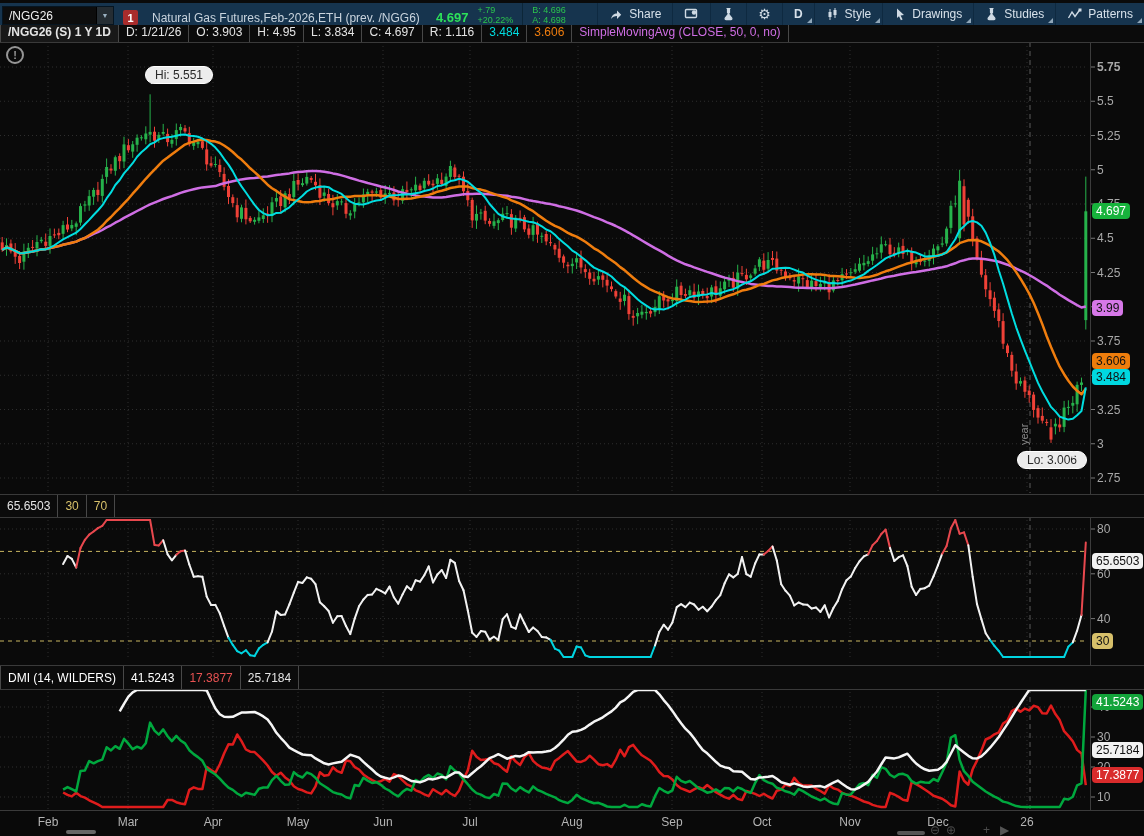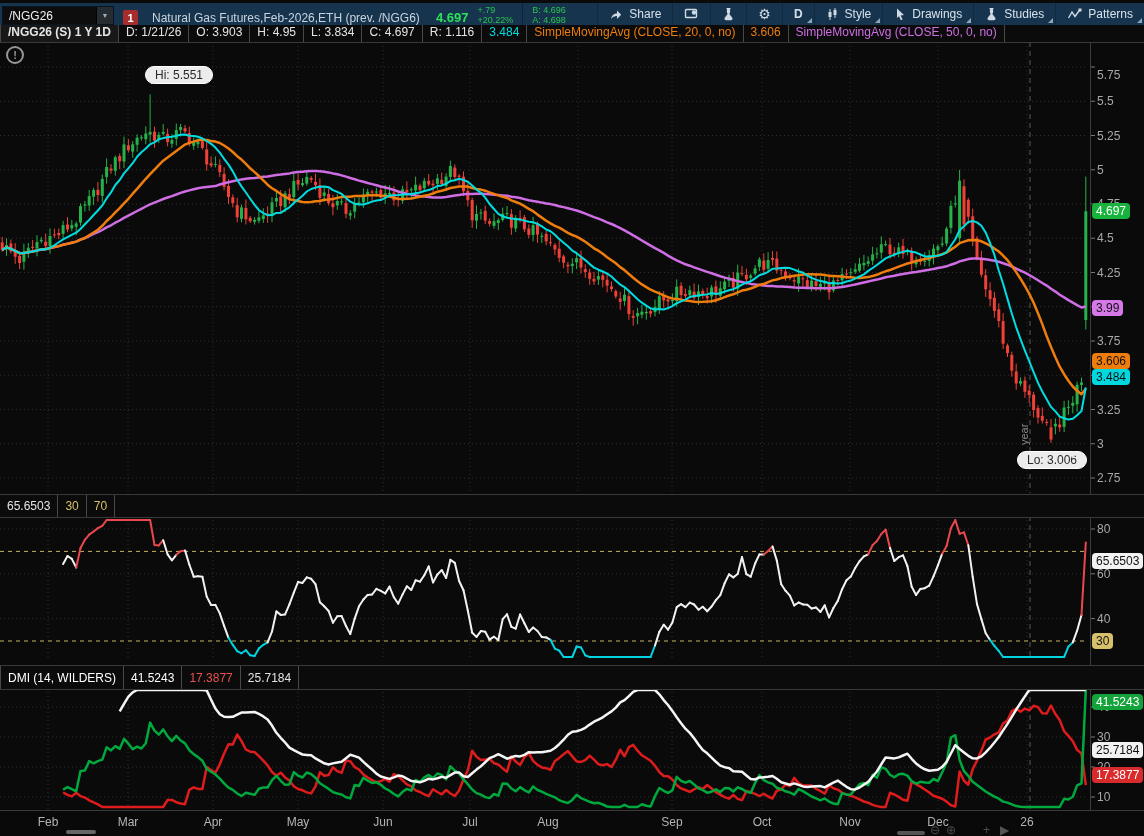--- a/index.html
+++ b/index.html
@@ -149,21 +149,20 @@
 
   <div id="row2" class="cellrow">
     <div class="hcell first">/NGG26 (S) 1 Y 1D</div>
     <div class="hcell">D: 1/21/26</div>
     <div class="hcell">O: 3.903</div>
     <div class="hcell">H: 4.95</div>
     <div class="hcell">L: 3.834</div>
     <div class="hcell">C: 4.697</div>
     <div class="hcell">R: 1.116</div>
     <div class="hcell cyan">3.484</div>
-    <div class="hcell orange">SimpleMovingAvg (CLOSE, 20, 0, no)</div>
     <div class="hcell orange">3.606</div>
     <div class="hcell violet">SimpleMovingAvg (CLOSE, 50, 0, no)</div>
 
   </div>
 
   <div id="rsirow" class="cellrow">
     <div class="hcell">65.6503</div>
     <div class="hcell khaki">30</div>
     <div class="hcell khaki">70</div>
   </div>
@@ -1014,21 +1013,21 @@
       <line x1="0" y1="49" x2="1088" y2="49" stroke="#2e2e2e" stroke-dasharray="1 3"></line>
       <line x1="1090" y1="49" x2="1095" y2="49" stroke="#787878"></line>
       <line x1="0" y1="79" x2="1088" y2="79" stroke="#2e2e2e" stroke-dasharray="1 3"></line>
       <line x1="1090" y1="79" x2="1095" y2="79" stroke="#787878"></line>
       <line x1="0" y1="109" x2="1088" y2="109" stroke="#2e2e2e" stroke-dasharray="1 3"></line>
       <line x1="1090" y1="109" x2="1095" y2="109" stroke="#787878"></line>
       <polyline points="63.1,104.5 67.5,106.8 71.8,108.4 76.2,104.8 80.5,108.1 84.9,109.6 89.2,112.3 93.6,114.3 97.9,116.4 102.3,119.0 106.6,119.0 111.0,119.0 115.3,119.0 119.7,119.0 124.0,119.0 128.4,119.0 132.7,119.0 137.1,119.0 141.4,119.0 145.8,119.0 150.1,119.0 154.5,119.0 158.8,119.0 163.2,119.0 167.6,112.0 171.9,111.9 176.3,114.2 180.6,115.5 185.0,116.2 189.3,101.8 193.7,99.3 198.0,100.9 202.4,100.9 206.7,79.1 211.1,82.0 215.4,84.8 219.8,76.3 224.1,65.5 228.5,56.2 232.8,56.6 237.2,46.5 241.5,53.1 245.9,61.5 250.2,63.7 254.6,64.1 258.9,68.1 263.3,72.6 267.6,77.5 272.0,84.0 276.4,87.8 280.7,84.7 285.1,89.4 289.4,92.6 293.8,98.3 298.1,101.0 302.5,102.3 306.8,104.4 311.2,105.4 315.5,98.3 319.9,84.3 324.2,87.8 328.6,87.0 332.9,79.3 337.3,83.2 341.6,84.8 346.0,72.5 350.3,73.3 354.7,79.1 359.0,81.5 363.4,86.4 367.7,89.5 372.1,92.1 376.4,94.1 380.8,93.2 385.2,91.0 389.5,93.7 393.9,86.0 398.2,88.2 402.6,92.4 406.9,96.4 411.3,98.4 415.6,102.4 420.0,104.0 424.3,106.3 428.7,108.2 433.0,101.2 437.4,104.0 441.7,106.3 446.1,102.0 450.4,105.5 454.8,107.9 459.1,102.4 463.5,91.2 467.8,82.4 472.2,62.7 476.5,68.7 480.9,71.9 485.2,71.5 489.6,70.8 494.0,75.2 498.3,76.5 502.7,80.4 507.0,83.7 511.4,68.4 515.7,73.6 520.1,77.0 524.4,69.1 528.8,65.1 533.1,72.8 537.5,76.8 541.8,79.4 546.2,80.2 550.5,81.9 554.9,73.0 559.2,69.9 563.6,66.2 567.9,63.1 572.3,68.4 576.6,73.4 581.0,73.9 585.3,72.1 589.7,67.7 594.0,71.7 598.4,76.2 602.8,77.3 607.1,76.1 611.5,79.0 615.8,71.7 620.2,61.7 624.5,68.3 628.9,59.2 633.2,56.9 637.6,62.7 641.9,67.3 646.3,70.0 650.6,72.8 655.0,77.8 659.3,84.0 663.7,88.0 668.0,88.3 672.4,91.4 676.7,97.0 681.1,100.4 685.4,102.0 689.8,103.8 694.1,101.3 698.5,99.2 702.8,101.0 707.2,97.0 711.6,100.4 715.9,104.2 720.3,106.7 724.6,109.1 729.0,110.7 733.3,106.9 737.7,110.9 742.0,112.1 746.4,103.0 750.7,104.3 755.1,105.9 759.4,108.0 763.8,105.8 768.1,108.5 772.5,110.5 776.8,102.7 781.2,101.5 785.5,96.5 789.9,98.0 794.2,89.9 798.6,95.1 802.9,97.5 807.3,97.5 811.6,97.5 816.0,100.8 820.4,103.0 824.7,105.7 829.1,97.2 833.4,100.3 837.8,101.6 842.1,104.8 846.5,106.4 850.8,107.7 855.2,109.3 859.5,111.4 863.9,113.5 868.2,114.7 872.6,116.9 876.9,118.1 881.3,119.0 885.6,119.0 890.0,104.8 894.3,106.5 898.7,108.9 903.0,111.8 907.4,112.7 911.7,93.9 916.1,96.2 920.4,98.6 924.8,101.5 929.2,104.5 933.5,107.8 937.9,109.3 942.2,110.8 946.6,113.6 950.9,117.3 955.3,118.5 959.6,83.5 964.0,92.8 968.3,96.7 972.7,81.2 977.0,72.6 981.4,62.6 985.7,51.5 990.1,49.5 994.4,46.3 998.8,44.4 1003.1,35.5 1007.5,32.6 1011.8,23.1 1016.2,20.5 1020.5,23.7 1024.9,20.6 1029.2,22.4 1033.6,17.8 1038.0,19.1 1042.3,25.3 1046.7,25.5 1051.0,17.5 1055.4,26.1 1059.7,32.1 1064.1,43.2 1068.4,47.9 1072.8,53.3 1077.1,61.9 1081.5,65.5 1085.8,97.1 " fill="none" stroke="#df1c1c" stroke-width="2.5" stroke-linejoin="round"></polyline>
       <polyline points="63.1,101.6 67.5,99.1 71.8,101.1 76.2,103.4 80.5,83.0 84.9,82.4 89.2,73.1 93.6,75.3 97.9,73.1 102.3,71.6 106.6,59.3 111.0,62.4 115.3,58.2 119.7,60.8 124.0,50.9 128.4,55.7 132.7,61.2 137.1,58.7 141.4,60.5 145.8,55.3 150.1,34.6 154.5,42.7 158.8,46.7 163.2,41.4 167.6,48.2 171.9,53.1 176.3,47.9 180.6,52.5 185.0,55.4 189.3,62.2 193.7,66.1 198.0,69.1 202.4,72.8 206.7,81.0 211.1,83.8 215.4,86.5 219.8,90.6 224.1,95.3 228.5,99.7 232.8,101.9 237.2,105.5 241.5,107.9 245.9,104.8 250.2,105.8 254.6,106.9 258.9,100.8 263.3,99.5 267.6,99.5 272.0,92.2 276.4,87.8 280.7,92.8 285.1,96.8 289.4,96.4 293.8,84.1 298.1,87.7 302.5,89.5 306.8,84.5 311.2,86.1 315.5,89.7 319.9,95.2 324.2,98.0 328.6,100.9 332.9,104.1 337.3,105.5 341.6,106.5 346.0,109.2 350.3,110.4 354.7,97.0 359.0,98.0 363.4,89.7 367.7,92.6 372.1,95.0 376.4,94.2 380.8,96.8 385.2,100.5 389.5,102.7 393.9,106.0 398.2,108.4 402.6,103.8 406.9,100.9 411.3,102.7 415.6,92.0 420.0,94.1 424.3,89.3 428.7,86.9 433.0,90.0 437.4,85.5 441.7,86.9 446.1,91.3 450.4,78.3 454.8,82.6 459.1,85.4 463.5,91.4 467.8,96.2 472.2,101.5 476.5,105.1 480.9,106.6 485.2,109.1 489.6,110.1 494.0,106.0 498.3,107.7 502.7,95.5 507.0,95.7 511.4,100.5 515.7,103.3 520.1,99.1 524.4,102.1 528.8,104.4 533.1,98.4 537.5,102.0 541.8,103.7 546.2,105.9 550.5,107.6 554.9,109.3 559.2,112.2 563.6,113.8 567.9,115.1 572.3,111.9 576.6,106.8 581.0,110.1 585.3,111.9 589.7,113.8 594.0,115.3 598.4,114.8 602.8,116.5 607.1,118.5 611.5,119.0 615.8,119.0 620.2,119.0 624.5,116.8 628.9,119.0 633.2,119.0 637.6,119.0 641.9,116.3 646.3,117.8 650.6,118.6 655.0,108.2 659.3,100.0 663.7,102.8 668.0,104.9 672.4,102.4 676.7,88.8 681.1,92.8 685.4,94.7 689.8,93.0 694.1,96.5 698.5,100.3 702.8,102.1 707.2,104.7 711.6,103.7 715.9,101.4 720.3,104.1 724.6,100.1 729.0,100.2 733.3,103.5 737.7,99.3 742.0,101.0 746.4,103.6 750.7,104.9 755.1,95.1 759.4,87.1 763.8,92.1 768.1,94.4 772.5,95.7 776.8,99.8 781.2,101.1 785.5,103.3 789.9,104.5 794.2,106.6 798.6,101.1 802.9,103.2 807.3,105.8 811.6,108.5 816.0,110.4 820.4,112.3 824.7,110.4 829.1,113.6 833.4,115.5 837.8,116.3 842.1,105.1 846.5,106.7 850.8,106.5 855.2,101.3 859.5,96.2 863.9,95.0 868.2,97.2 872.6,86.9 876.9,89.8 881.3,79.1 885.6,80.8 890.0,86.7 894.3,89.3 898.7,86.3 903.0,85.8 907.4,87.6 911.7,93.2 916.1,95.6 920.4,93.8 924.8,94.5 929.2,94.8 933.5,91.0 937.9,93.1 942.2,84.3 946.6,74.6 950.9,49.5 955.3,47.2 959.6,71.9 964.0,83.2 968.3,87.9 972.7,93.7 977.0,97.0 981.4,100.3 985.7,103.5 990.1,106.1 994.4,108.6 998.8,110.7 1003.1,113.6 1007.5,114.6 1011.8,116.4 1016.2,118.1 1020.5,118.7 1024.9,119.0 1029.2,119.0 1033.6,119.0 1038.0,119.0 1042.3,119.0 1046.7,119.0 1051.0,119.0 1055.4,119.0 1059.7,119.0 1064.1,110.8 1068.4,111.5 1072.8,108.8 1077.1,97.4 1081.5,95.3 1085.8,2.0 " fill="none" stroke="#00a83e" stroke-width="2.5" stroke-linejoin="round"></polyline>
       <polyline points="119.7,23.4 124.0,15.8 128.4,8.7 132.7,4.4 137.1,2.0 141.4,2.0 145.8,2.0 150.1,2.0 154.5,2.0 158.8,2.0 163.2,2.0 167.6,2.0 171.9,2.0 176.3,2.0 180.6,2.0 185.0,2.0 189.3,2.0 193.7,2.0 198.0,2.0 202.4,2.0 206.7,2.4 211.1,11.8 215.4,20.5 219.8,26.2 224.1,28.8 228.5,29.1 232.8,28.8 237.2,26.6 241.5,24.6 245.9,24.5 250.2,24.3 254.6,24.0 258.9,25.8 263.3,28.4 267.6,31.6 272.0,37.6 276.4,44.8 280.7,49.8 285.1,54.5 289.4,59.6 293.8,62.1 298.1,64.4 302.5,66.5 306.8,66.9 311.2,67.3 315.5,70.4 319.9,72.9 324.2,75.3 328.6,76.5 332.9,75.4 337.3,74.5 341.6,73.8 346.0,70.3 350.3,66.8 354.7,68.1 359.0,69.6 363.4,73.9 367.7,77.8 372.1,81.5 376.4,85.6 380.8,88.5 385.2,89.8 389.5,90.9 393.9,89.4 398.2,87.6 402.6,88.3 406.9,90.7 411.3,93.0 415.6,93.6 420.0,94.2 424.3,92.9 428.7,90.7 433.0,91.4 437.4,90.3 441.7,88.9 446.1,89.8 450.4,87.1 454.8,84.6 459.1,84.5 463.5,88.3 467.8,89.0 472.2,85.2 476.5,81.6 480.9,78.2 485.2,74.3 489.6,70.2 494.0,68.3 498.3,66.2 502.7,68.3 507.0,70.7 511.4,69.3 515.7,67.9 520.1,68.4 524.4,66.8 528.8,64.2 533.1,64.4 537.5,64.3 541.8,64.2 546.2,63.5 550.5,62.7 554.9,60.0 559.2,56.2 563.6,51.7 567.9,46.8 572.3,43.8 576.6,43.3 581.0,41.9 585.3,39.8 589.7,36.6 594.0,33.7 598.4,31.7 602.8,29.3 607.1,26.3 611.5,23.4 615.8,19.6 620.2,14.4 624.5,12.2 628.9,8.2 633.2,3.8 637.6,2.0 641.9,2.0 646.3,2.0 650.6,2.0 655.0,2.0 659.3,6.3 663.7,12.1 668.0,17.0 672.4,22.9 676.7,29.3 681.1,35.2 685.4,40.7 689.8,44.9 694.1,50.3 698.5,56.4 702.8,62.0 707.2,65.3 711.6,69.6 715.9,73.8 720.3,77.6 724.6,79.2 729.0,80.1 733.3,83.2 737.7,83.5 742.0,83.8 746.4,87.5 750.7,91.0 755.1,91.4 759.4,89.4 763.8,89.3 768.1,88.8 772.5,88.0 776.8,90.8 781.2,94.2 785.5,95.5 789.9,96.8 794.2,95.4 798.6,96.9 802.9,98.4 807.3,98.9 811.6,98.5 816.0,98.3 820.4,98.1 824.7,99.4 829.1,96.9 833.4,94.7 837.8,92.6 842.1,95.8 846.5,98.8 850.8,101.2 855.2,101.4 859.5,99.5 863.9,96.6 868.2,93.9 872.6,88.5 876.9,83.5 881.3,76.2 885.6,69.5 890.0,69.9 894.3,70.4 898.7,69.4 903.0,67.5 907.4,65.7 911.7,70.8 916.1,75.5 920.4,78.8 924.8,81.3 929.2,82.8 933.5,82.2 937.9,81.7 942.2,78.9 946.6,73.9 950.9,65.5 955.3,57.2 959.6,61.0 964.0,64.5 968.3,67.8 972.7,70.3 977.0,70.4 981.4,68.3 985.7,64.3 990.1,59.7 994.4,54.5 998.8,49.0 1003.1,42.4 1007.5,35.9 1011.8,28.8 1016.2,21.7 1020.5,15.0 1024.9,8.4 1029.2,2.0 1033.6,2.0 1038.0,2.0 1042.3,2.0 1046.7,2.0 1051.0,2.0 1055.4,2.0 1059.7,2.0 1064.1,2.0 1068.4,2.0 1072.8,2.0 1077.1,2.0 1081.5,2.0 1085.8,2.0 " fill="none" stroke="#f5f5f5" stroke-width="2.5" stroke-linejoin="round"></polyline>
     </svg>
-    <div class="axlbl" style="top: 75px;">5.75</div>
+    <div class="axlbl" style="top: 67px; font-weight: bold;">5.75</div>
     <div class="axlbl" style="top: 101.25px;">5.5</div>
     <div class="axlbl" style="top: 135.5px;">5.25</div>
     <div class="axlbl" style="top: 169.75px;">5</div>
     <div class="axlbl" style="top: 204px;">4.75</div>
     <div class="axlbl" style="top: 238.25px;">4.5</div>
     <div class="axlbl" style="top: 272.5px;">4.25</div>
     <div class="axlbl" style="top: 306.75px;">4</div>
     <div class="axlbl" style="top: 341px;">3.75</div>
     <div class="axlbl" style="top: 375.25px;">3.5</div>
     <div class="axlbl" style="top: 409.5px;">3.25</div>
@@ -1049,19 +1048,19 @@
     <div class="badge" style="top: 641px; background: rgb(215, 192, 106); color: rgb(17, 17, 17);">30</div>
     <div class="badge" style="top: 702.427px; background: rgb(19, 163, 58); color: rgb(255, 255, 255);">41.5243</div>
     <div class="badge" style="top: 749.845px; background: rgb(242, 242, 242); color: rgb(17, 17, 17);">25.7184</div>
     <div class="badge" style="top: 774.837px; background: rgb(217, 43, 43); color: rgb(255, 255, 255);">17.3877</div>
     <div class="mlbl" style="left: 48px;">Feb</div>
     <div class="mlbl" style="left: 128px;">Mar</div>
     <div class="mlbl" style="left: 213px;">Apr</div>
     <div class="mlbl" style="left: 298px;">May</div>
     <div class="mlbl" style="left: 383px;">Jun</div>
     <div class="mlbl" style="left: 470px;">Jul</div>
-    <div class="mlbl" style="left: 548px;">Aug</div>
+    <div class="mlbl" style="left: 572px;">Aug</div>
     <div class="mlbl" style="left: 672px;">Sep</div>
     <div class="mlbl" style="left: 762px;">Oct</div>
     <div class="mlbl" style="left: 850px;">Nov</div>
     <div class="mlbl" style="left: 938px;">Dec</div>
     <div class="mlbl" style="left: 1027px;">26</div>
   </div>
 
 </body></html>

